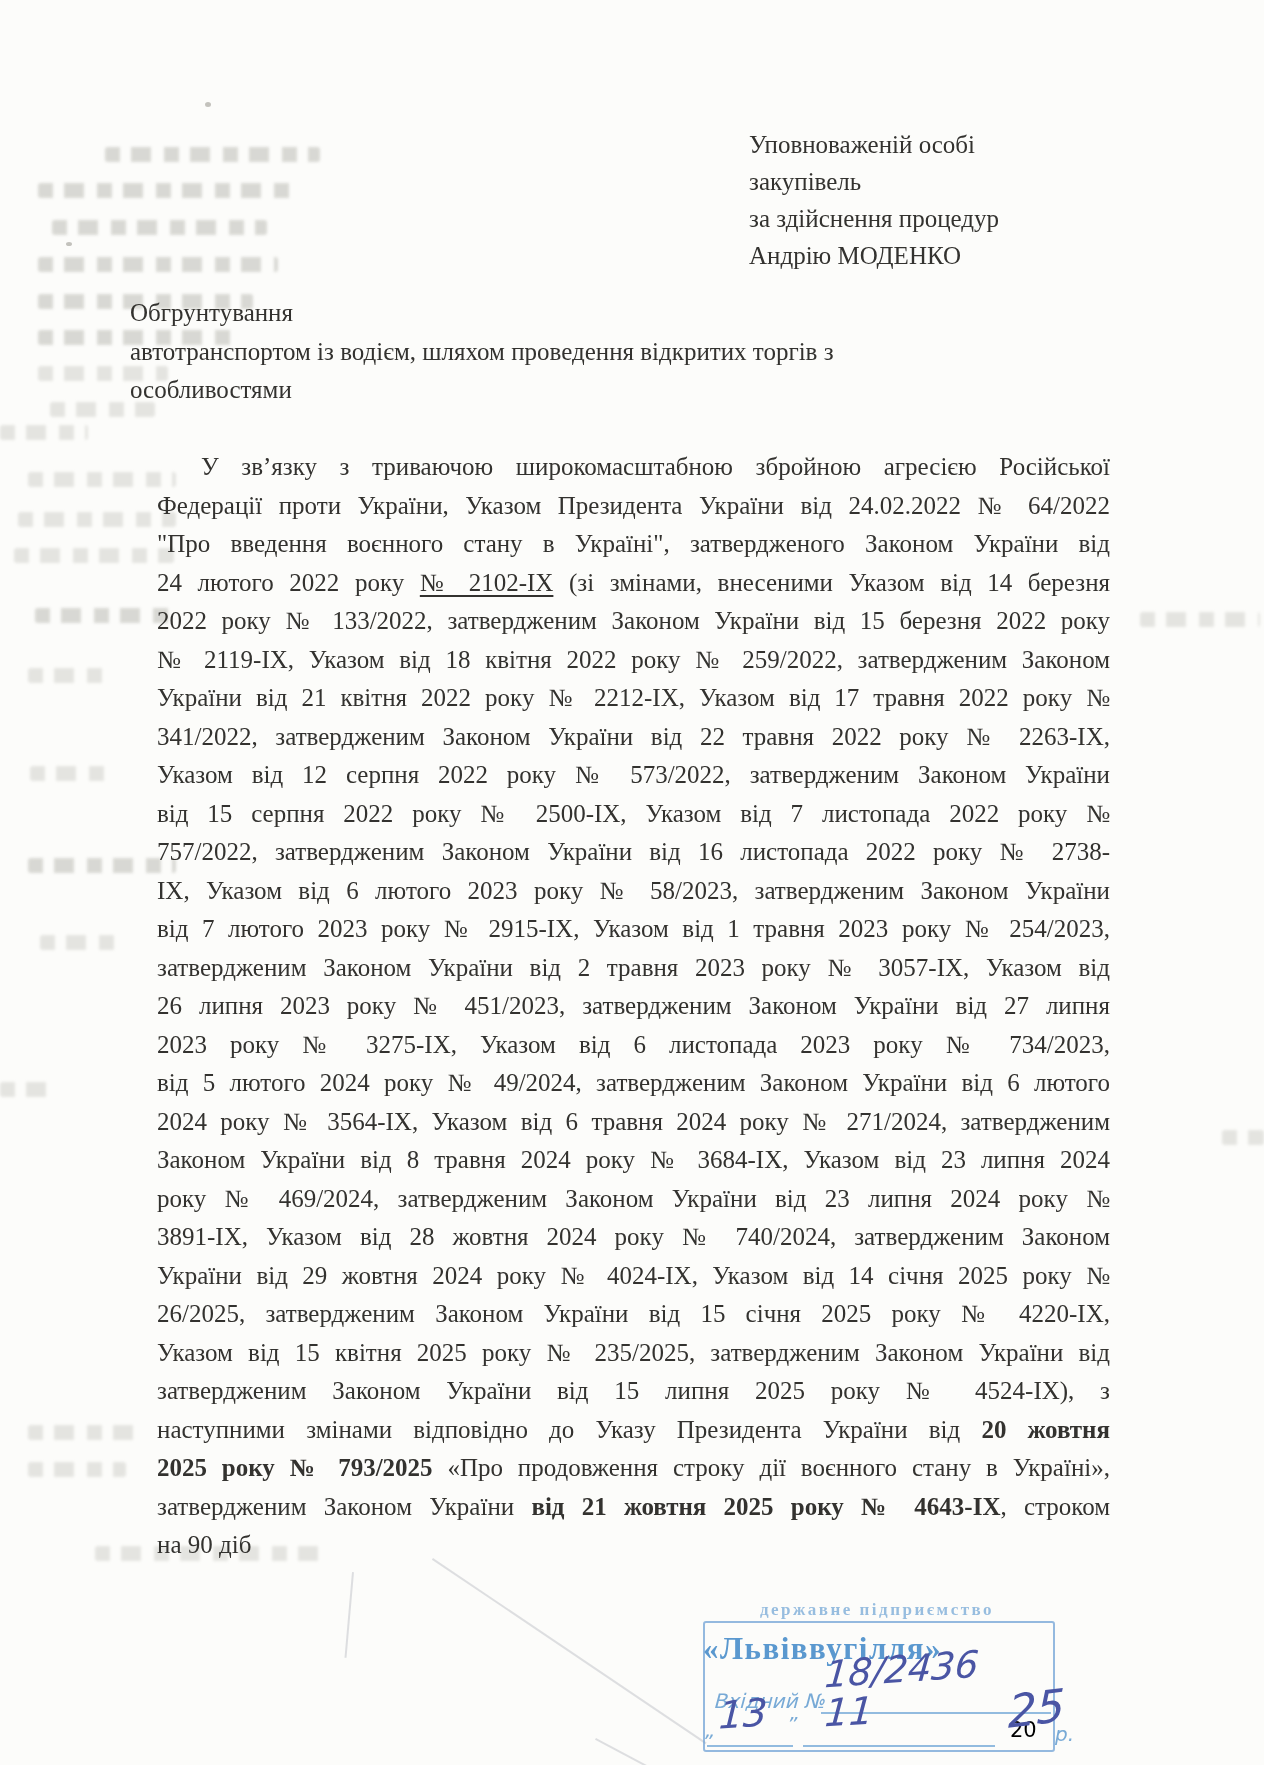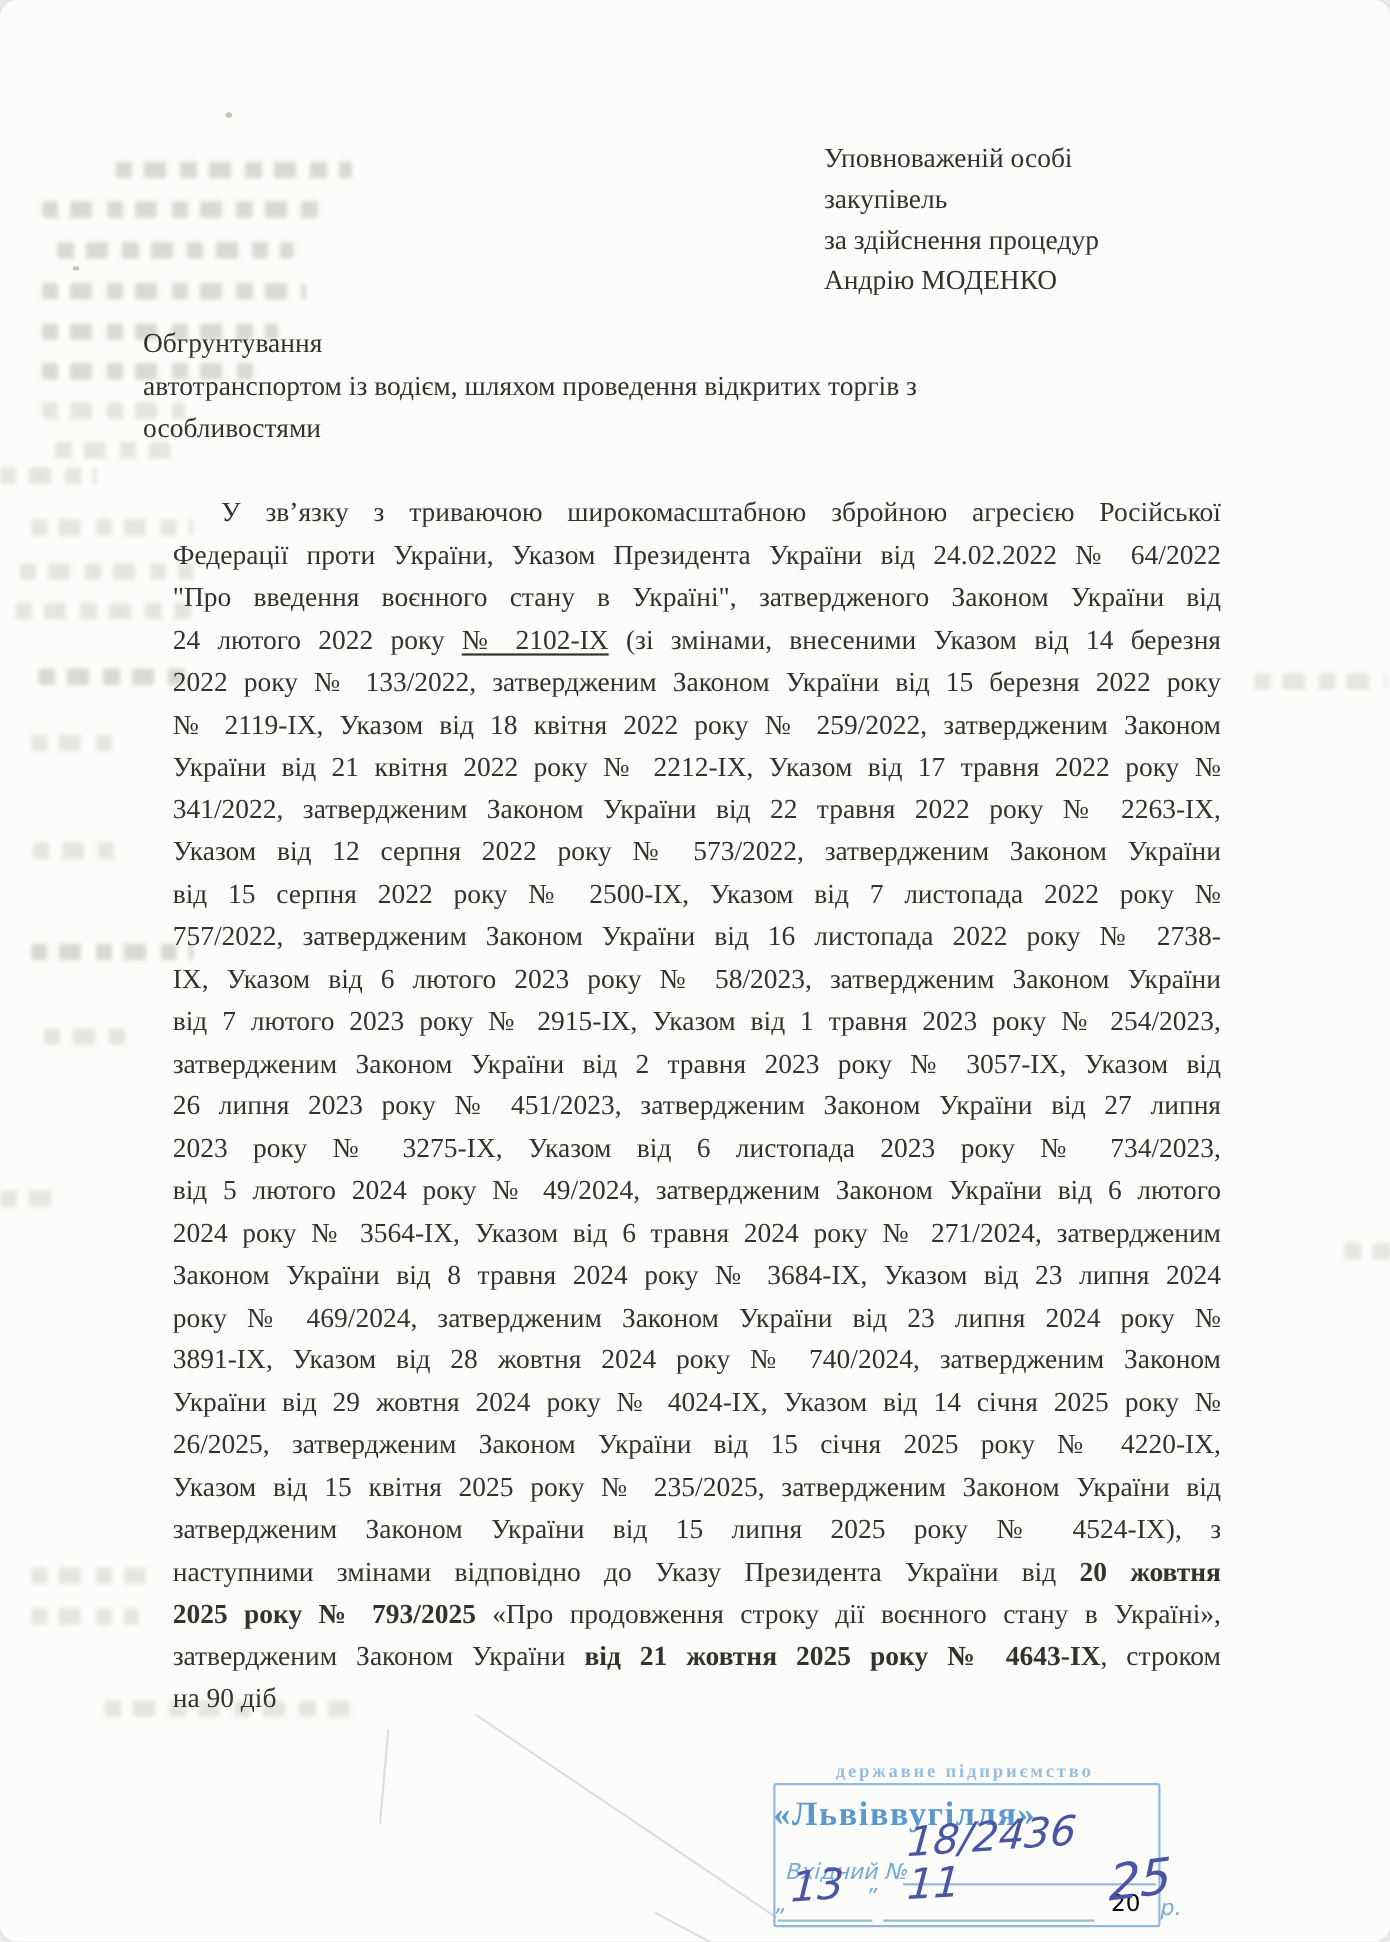--- a/index.html
+++ b/index.html
@@ -1,19 +1,19 @@
 <!DOCTYPE html>
 <html lang="uk"><head>
 <meta charset="utf-8">
 <style>
   html,body{margin:0;padding:0;background:#e8e8e6;}
   .page{
     position:relative;width:1264px;height:1765px;margin:0 auto;
     background:#fcfcfa;overflow:hidden;
-    font-family:"Liberation Serif",serif;color:#33322f;border-radius:16px;
+    font-family:"Liberation Serif",serif;color:#33322f;
   }
   
   .recipient{position:absolute;left:749px;top:126px;font-size:25px;line-height:37px;white-space:nowrap;}
   
   .doc-title{position:absolute;left:130px;top:294px;width:940px;font-size:25px;line-height:38.5px;}
   
   .bodytext{position:absolute;left:157px;top:448px;width:953px;font-size:25px;line-height:38.5px;}
   .line{text-align:justify;text-align-last:justify;}
   .line.first{text-indent:44px;}
   .line.last{text-align-last:left;}

